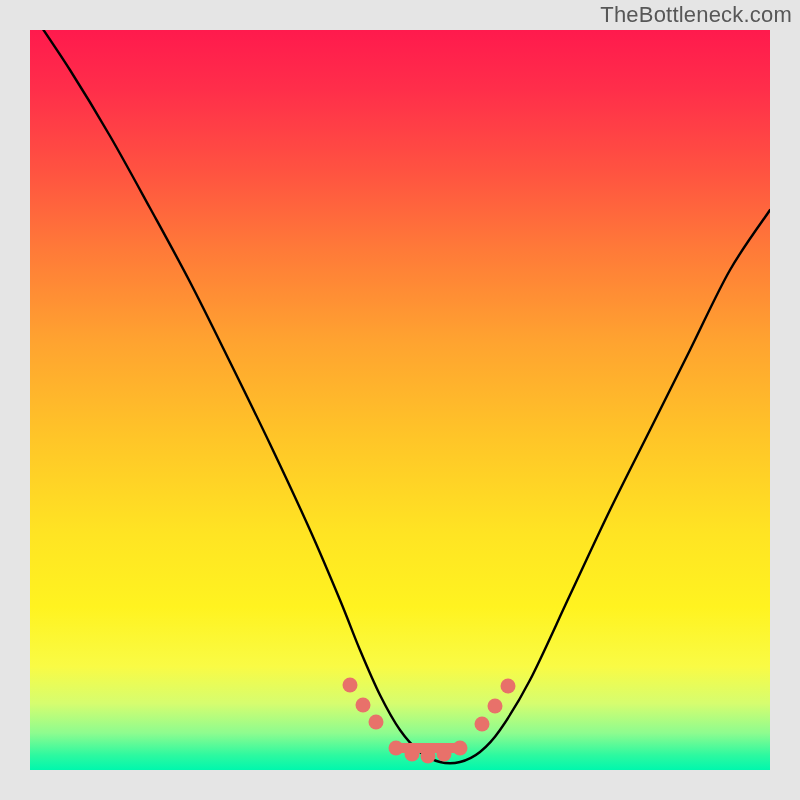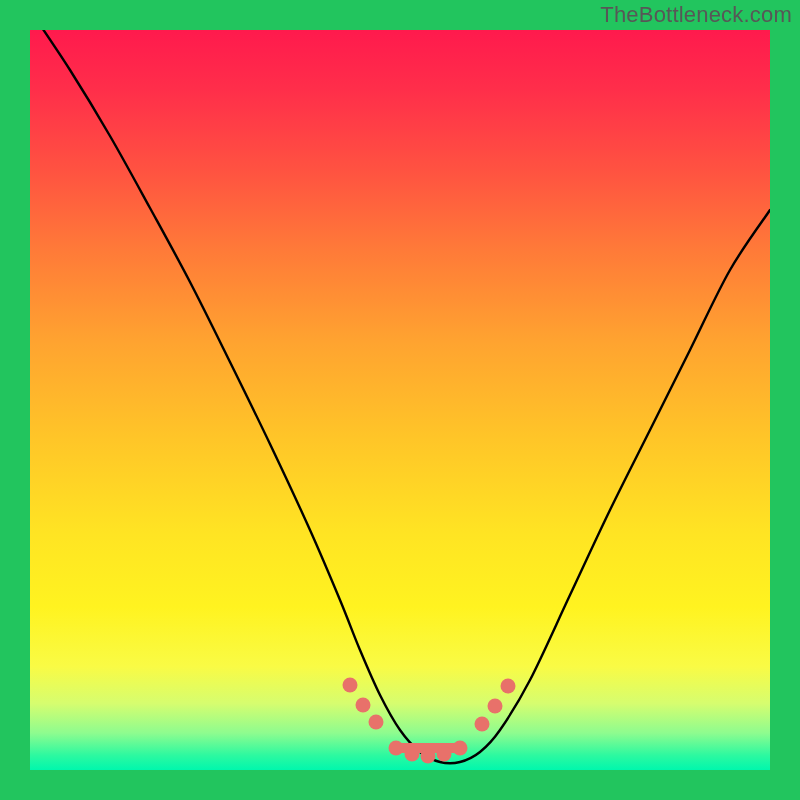--- a/index.html
+++ b/index.html
@@ -8,21 +8,21 @@
     width: 800px;
     height: 800px;
     overflow: hidden;
     background: #000;
     font-family: Arial, Helvetica, sans-serif;
   }
   .frame {
     position: absolute;
     top: 0; left: 0;
     width: 800px; height: 800px;
-    background: #22c55e;
+    background: #e5e5e5;
   }
   .plot-area {
     position: absolute;
     top: 30px;
     left: 30px;
     width: 740px;
     height: 740px;
     overflow: hidden;
   }
   .gradient-bg {

